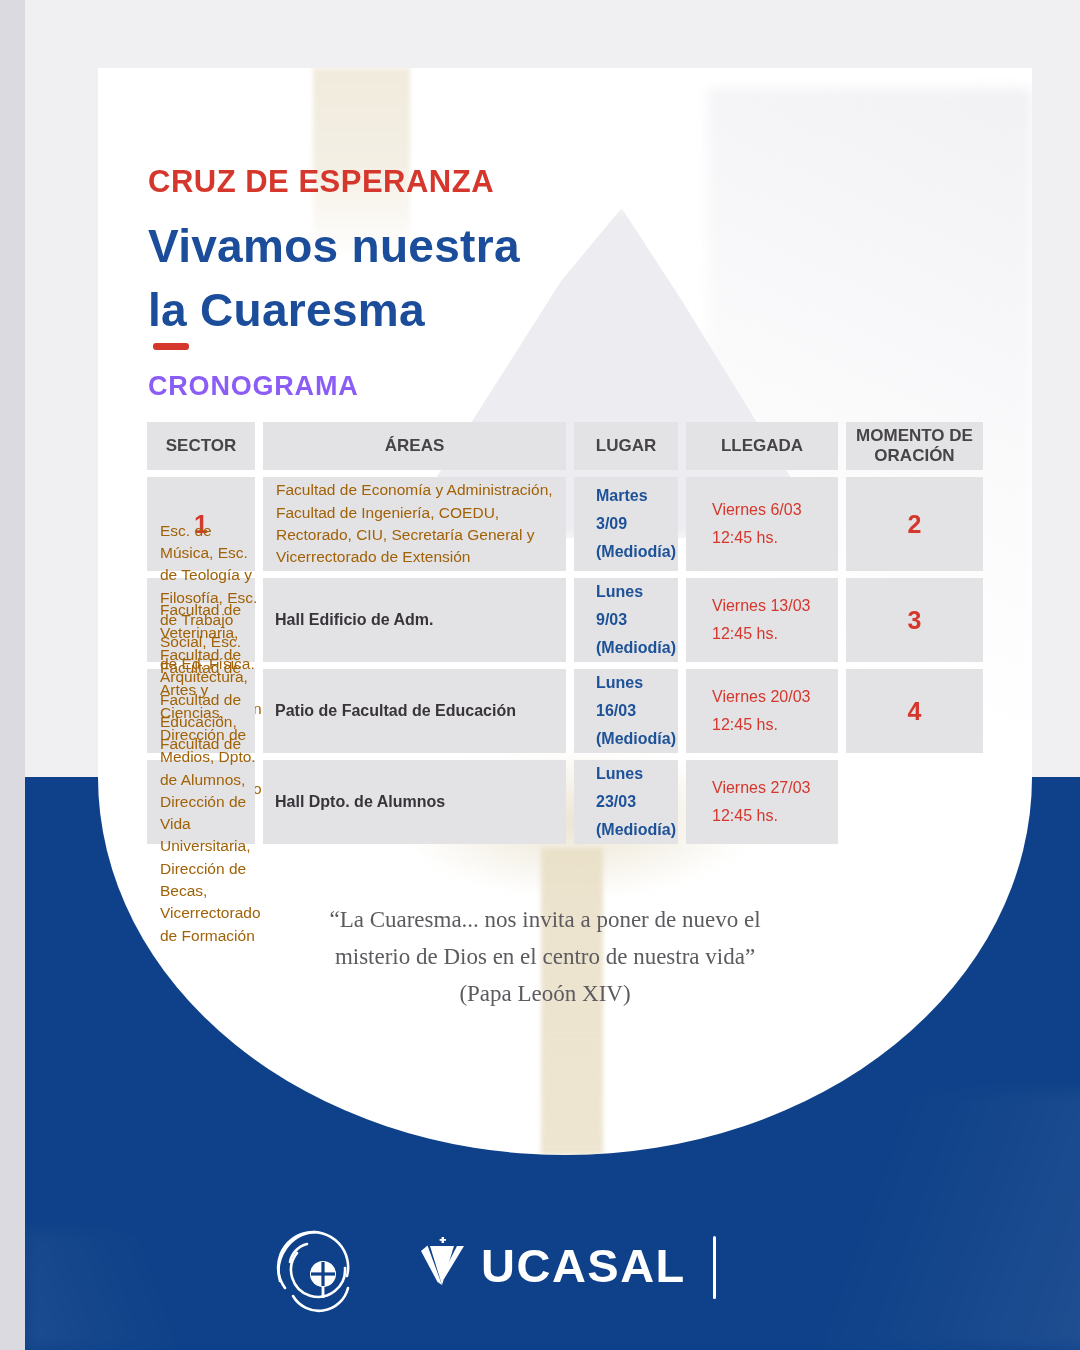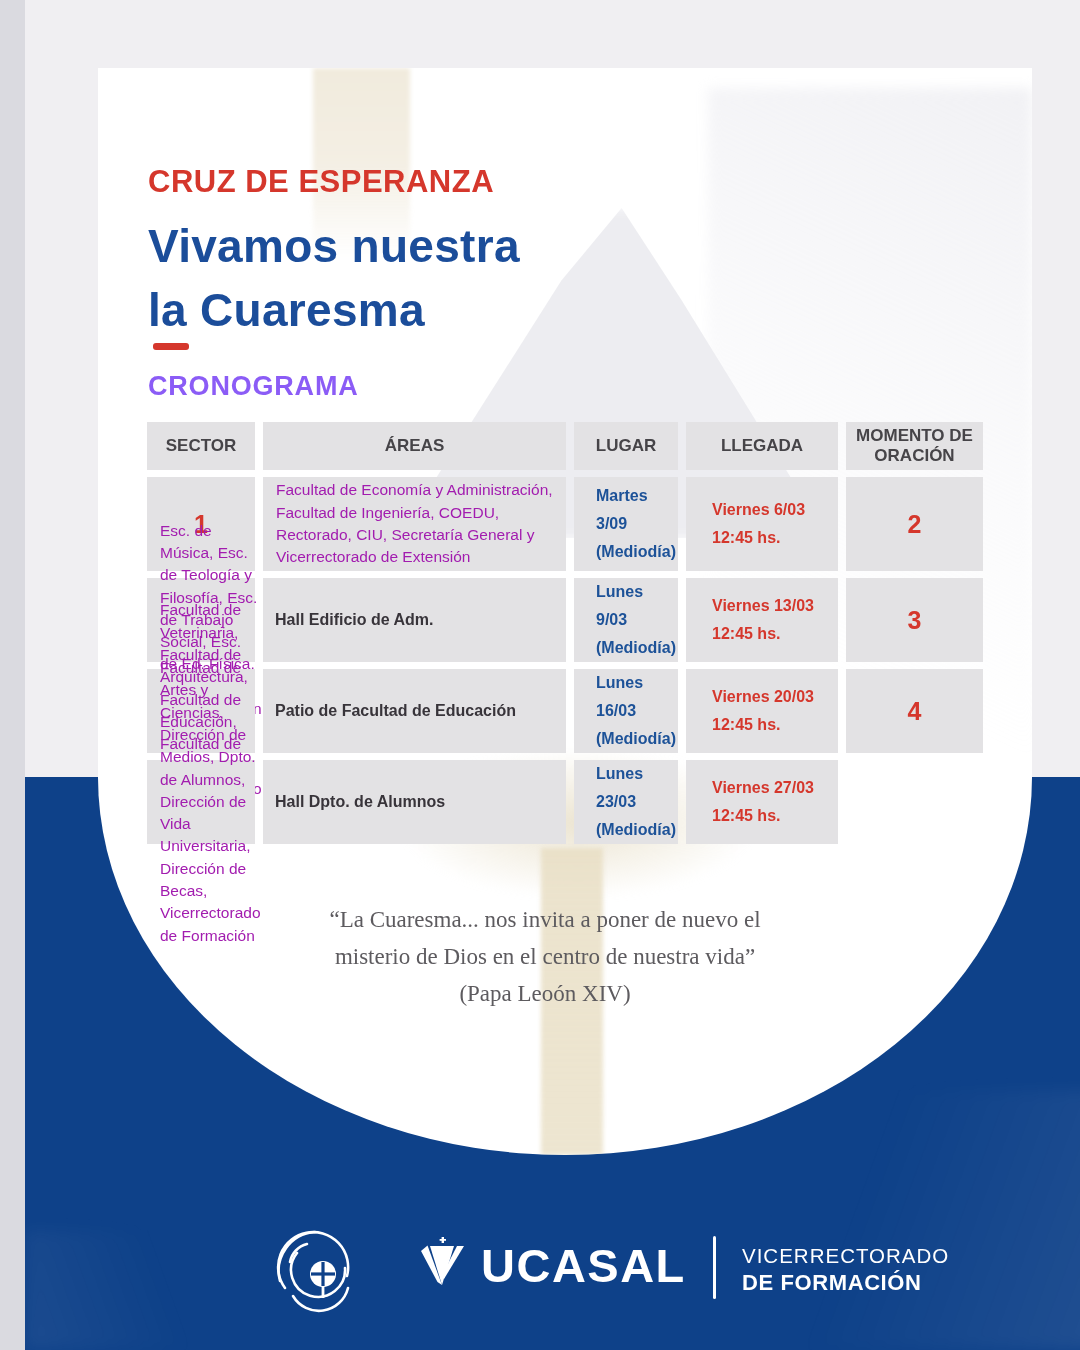--- a/index.html
+++ b/index.html
@@ -60,28 +60,28 @@
   .sched-table { position:absolute; left:122px; top:422px;
     display:grid;
     grid-template-columns:108px 303px 104px 152px 137px;
     grid-template-rows:48px 94px 84px 84px 84px;
     column-gap:8px; row-gap:7px; }
   .cell { background:#e3e2e4; }
   .hcell { display:flex; align-items:center; justify-content:center; text-align:center;
     font-size:17px; font-weight:bold; color:#464448; line-height:1.18; padding:0 6px; }
   .c-sector { display:flex; align-items:center; justify-content:center;
     font-size:25px; font-weight:bold; color:#d5372c; }
-  .c-areas { display:flex; align-items:center; font-size:15.5px; color:#a21caf;
+  .c-areas { display:flex; align-items:center; font-size:15.5px; color:#a16207;
     line-height:1.44; padding:8px 10px 8px 13px; }
   .c-lugar { display:flex; align-items:center; font-size:16px; font-weight:bold;
     color:#38343a; line-height:1.5; padding-left:12px; padding-right:4px; }
   .c-llegada { display:flex; flex-direction:column; justify-content:center;
     font-size:16px; font-weight:bold; color:#1d5298; line-height:1.75; padding-left:22px; }
   .c-momento { display:flex; flex-direction:column; justify-content:center;
-    font-size:16px; font-weight:bold; color:#d5372c; line-height:1.75; padding-left:26px; }
+    font-size:16px; font-weight:normal; color:#d5372c; line-height:1.75; padding-left:26px; }
 
   
   .quote { position:absolute; left:0; top:901px; width:1040px; text-align:center;
     font-family:"Liberation Serif", serif; font-size:23px; color:#5d5b5f; line-height:37px; }
 
   
   .swirl-logo { position:absolute; left:246px; top:1226px; }
   .shield-logo { position:absolute; left:393px; top:1237px; }
   .brand-text { position:absolute; left:456px; top:1238px; font-size:47px; font-weight:bold;
     color:#ffffff; letter-spacing:1.5px; }
@@ -200,18 +200,14 @@
       <rect x="23.6" y="0" width="2.4" height="6"></rect>
       <rect x="21.6" y="2" width="6.4" height="1.8"></rect>
       <polygon points="3,14 9.5,8.5 24,48 19.5,45"></polygon>
       <polygon points="12,9 36,9 24,48"></polygon>
       <polygon points="39,9 46,9 26,42 24.5,37.5"></polygon>
     </g>
   </svg>
 
   <div class="brand-text">UCASAL</div>
   <div class="footer-divider"></div>
-  <div class="org-block">
-    <div class="org-line1">VICERRECTORADO</div>
-    <div class="org-line2">DE FORMACIÓN</div>
-  </div>
 
 </div>
 
 </body></html>

